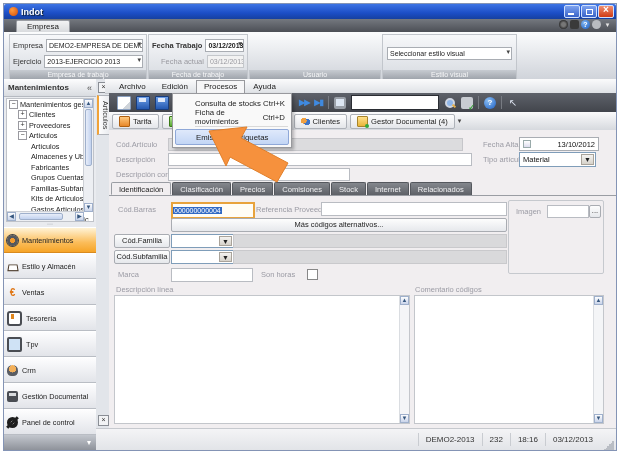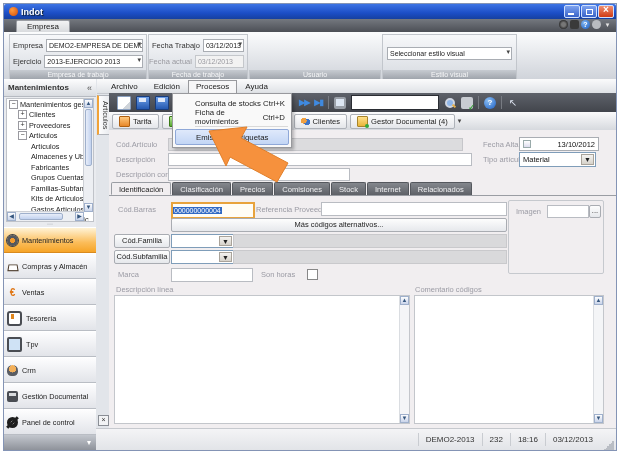--- a/index.html
+++ b/index.html
@@ -69,21 +69,21 @@
   .nico.printer{background:#4a4d53;border-radius:2px;}
   .nico.printer::after{content:"";position:absolute;left:2px;top:2px;width:7px;height:3px;background:#d9dbde;}
   .nico.gearblk{border-radius:50%;background:radial-gradient(circle,#fff 0 25%,#1e1e1e 26%);}
   .nico.gearblk::after{content:"";position:absolute;left:4px;top:-2px;width:3px;height:15px;background:#1e1e1e;transform:rotate(45deg);}
   .sb-bottom{position:absolute;left:0;right:0;bottom:0;height:15px;background:linear-gradient(#c3c7ce,#8e929a);display:flex;align-items:center;justify-content:flex-end;padding:0 5px;color:#fff;font-size:8px;}
   
   .vstrip{position:absolute;left:92px;top:75px;width:13px;bottom:21px;background:#e2e5ea;border-right:1px solid #c0c3c9;}
   .vclose{position:absolute;left:2px;width:9px;height:9px;border:1px solid #8a8e95;background:#f2f3f5;color:#333;font-size:7px;line-height:7px;text-align:center;}
   .vtab{position:absolute;left:1px;top:16px;width:11px;padding:5px 0;background:linear-gradient(90deg,#fdfdfe,#e8eaee);border:1px solid #b0b4bb;border-left:2px solid #f0a238;writing-mode:vertical-rl;font-size:7.3px;color:#333;text-align:center;}
   
-  .menubar{position:absolute;left:93px;top:75px;right:0;height:14px;background:linear-gradient(#fbfbfc,#dfe2e6);border-bottom:1px solid #c6c9ce;display:flex;align-items:center;padding-left:6px;}
+  .menubar{position:absolute;left:101px;top:75px;right:0;height:14px;background:linear-gradient(#fbfbfc,#dfe2e6);border-bottom:1px solid #c6c9ce;display:flex;align-items:center;padding-left:6px;}
   .mitem{padding:1px 8px;font-size:8px;color:#222;}
   .mitem.open{background:#f6f6f7;border:1px solid #98999d;border-bottom:none;padding:1px 7px 2px;}
   .toolbar{position:absolute;left:105px;top:89px;right:0;height:19px;background:linear-gradient(#606togo,#5e626a,#42454c);display:flex;align-items:center;gap:5px;padding-left:8px;background:linear-gradient(#5e626a,#42454c);}
   .ti{width:12px;height:12px;flex:none;position:relative;}
   .ti.page{background:linear-gradient(135deg,#fff 70%,#cfd4da 70%);border:1px solid #8aa0c0;border-radius:1px;}
   .ti.disk{background:linear-gradient(#6ea0e8,#2458b0);border:1px solid #183c7c;border-radius:1px;}
   .ti.disk::after{content:"";position:absolute;left:2px;top:1px;width:7px;height:4px;background:#dfe8f8;}
   .tsep{width:1px;height:13px;background:#777b82;flex:none;}
   .tarrows{color:#3f8ae0;font-size:8px;letter-spacing:-1px;font-weight:bold;}
   .ti.screen{background:#9aa0a8;border-radius:2px;}
@@ -172,25 +172,25 @@
         <span class="rlbl">Empresa</span>
         <div class="combo" style="flex:1">DEMO2-EMPRESA DE DEMOSTRACI...</div>
       </div>
       <div class="rrow" style="left:3px;top:20px;right:3px;">
         <span class="rlbl">Ejercicio</span>
         <div class="combo" style="flex:1">2013-EJERCICIO 2013</div>
       </div>
       <div class="rcaption">Empresa de trabajo</div>
     </div>
     <div class="rgroup" style="left:144px;width:98px;">
-      <div class="rrow" style="left:3px;top:4px;right:3px;">
+      <div class="rrow" style="left:3px;top:4px;right:3px;font-weight:bold;">
         <span class="rlbl">Fecha Trabajo</span>
         <div class="combo" style="flex:1">03/12/2013</div>
       </div>
-      <div class="rrow" style="left:0;top:20px;right:3px;">
+      <div class="rrow" style="left:12px;top:20px;right:3px;">
         <span class="rlbl dis">Fecha actual</span>
         <div class="field dis" style="flex:1">03/12/2013</div>
       </div>
       <div class="rcaption">Fecha de trabajo</div>
     </div>
     <div class="rgroup" style="left:245px;width:130px;margin-top:36px;">
       <div class="rrow" style="left:4px;top:12px;right:4px;">
         <span class="rlbl dis">Usuario</span>
         <div class="field dis" style="flex:1">Yolanda Gil</div>
       </div>
@@ -263,21 +263,21 @@
       </div>
     </div>
     <div class="splitter">⋯</div>
     <div class="navstack">
       <div class="navbtn active">
             <span class="nico gear"></span>
             <span>Mantenimientos</span>
           </div>
       <div class="navbtn">
             <span class="nico cart"></span>
-            <span>Compras y Almacén</span>
+            <span>Estilo y Almacén</span>
           </div>
       <div class="navbtn">
             <span class="nico euro">€</span>
             <span>Ventas</span>
           </div>
       <div class="navbtn">
             <span class="nico box"></span>
             <span>Tesorería</span>
           </div>
       <div class="navbtn">

